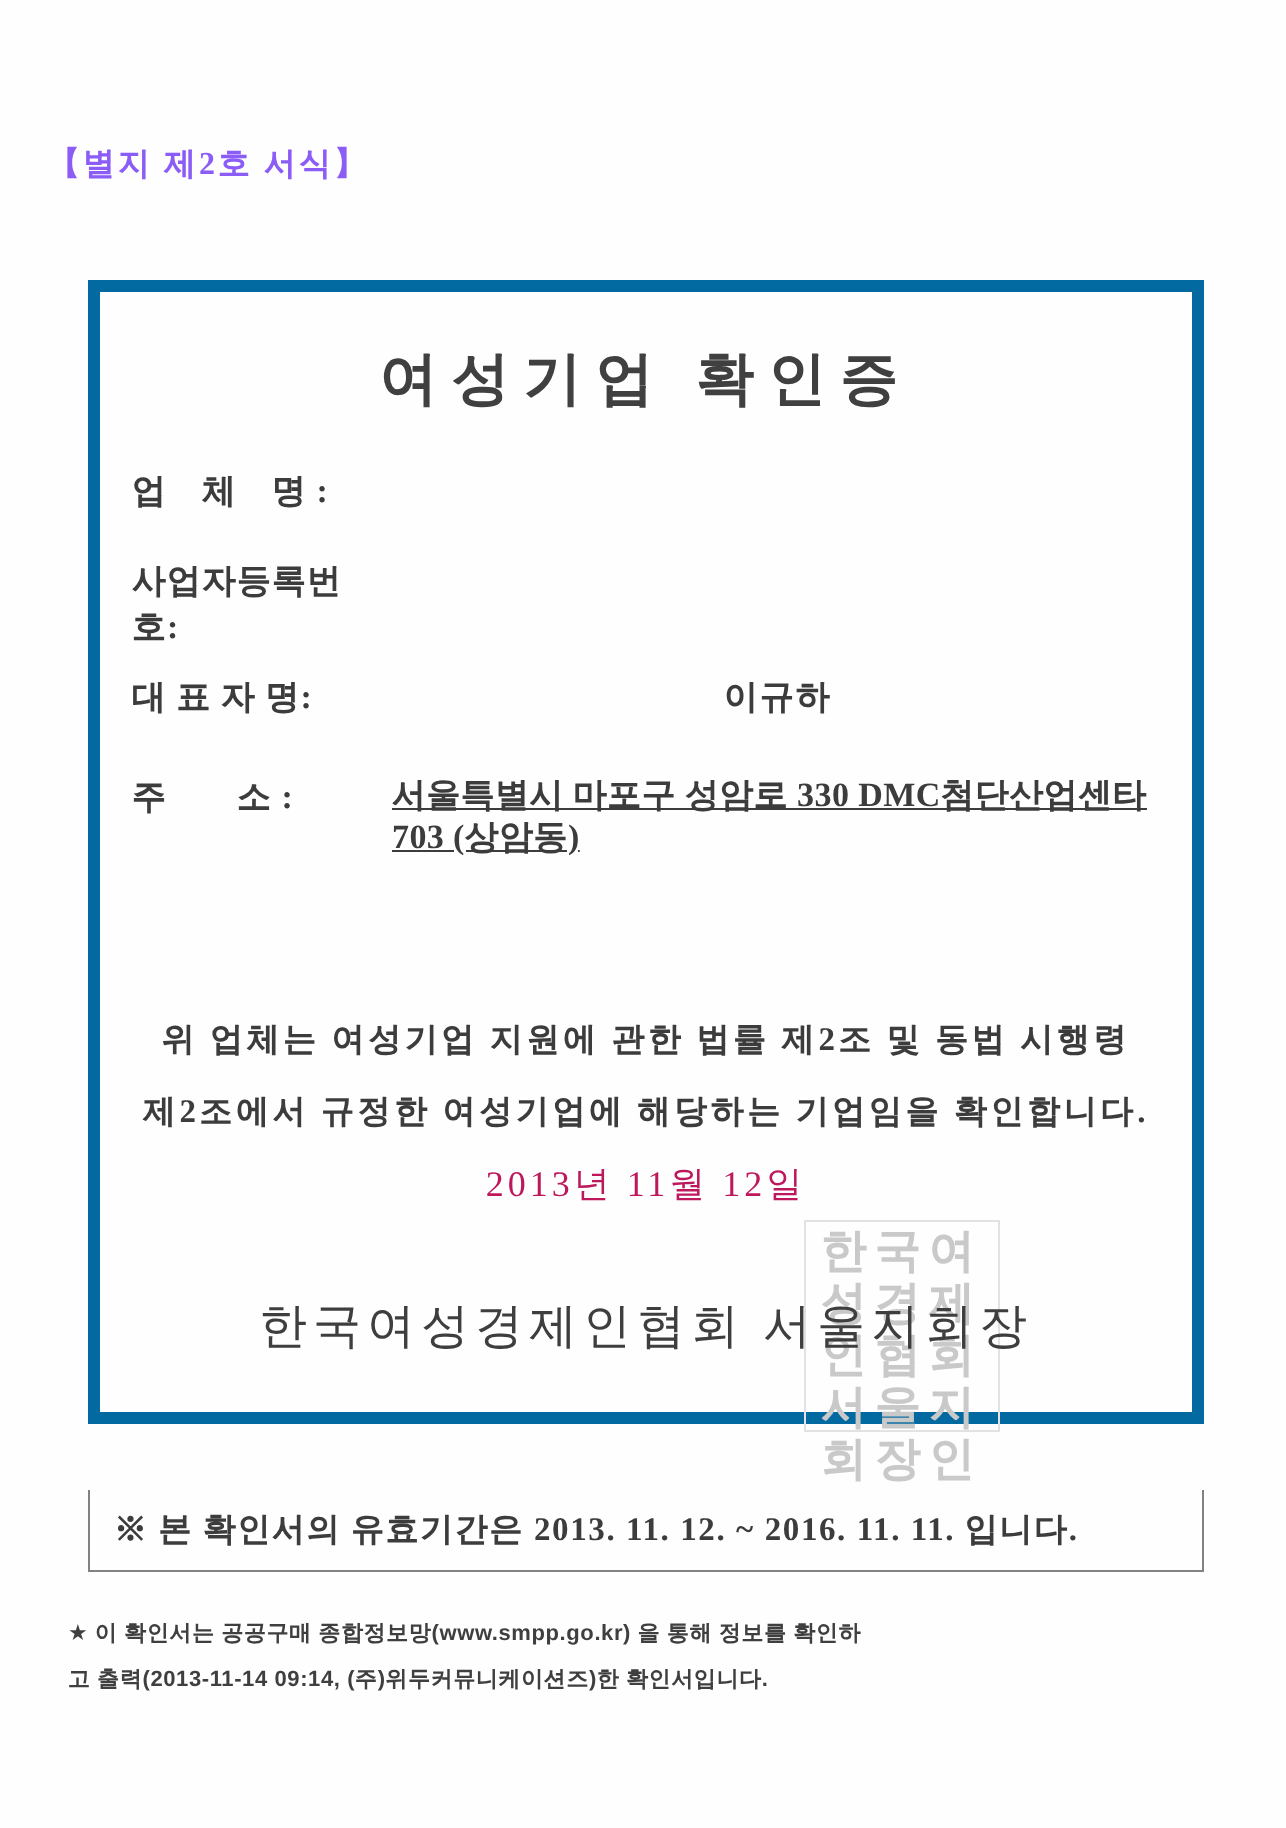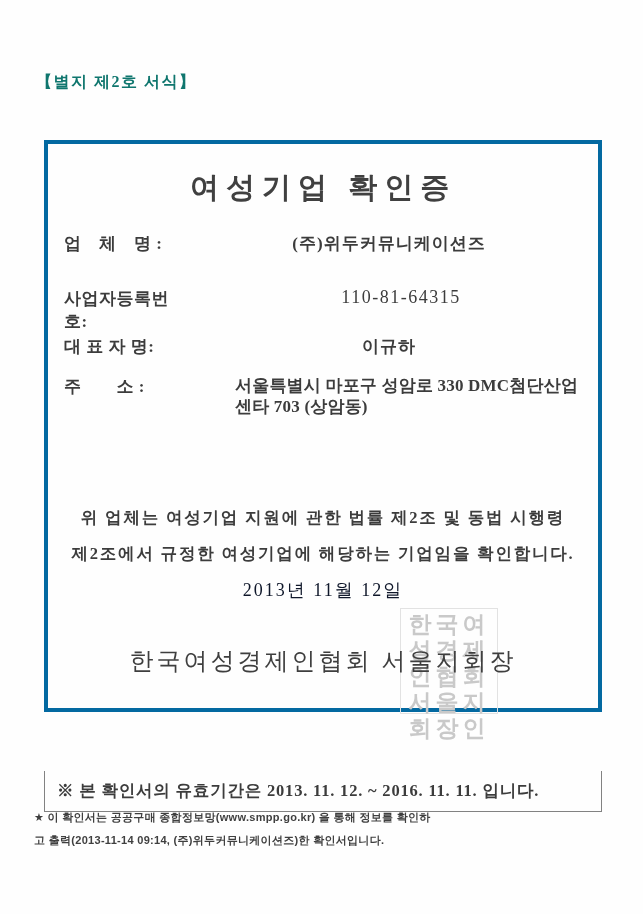--- a/index.html
+++ b/index.html
@@ -9,69 +9,69 @@
     font-family:"Liberation Serif","DejaVu Serif",serif;
     color:#3a3a3a;
   }
   .page {
     position:relative;
     width:643px; height:914px;
     background:#fefefe;
     overflow:hidden;
   }
   .form-label {
-    position:absolute; left:36px; top:72px;
+    position:absolute; left:24px; top:72px;
     font-size:16px; font-weight:bold; letter-spacing:1.5px;
-    color:#0f766e;
+    color:#8b5cf6;
   }
   .issue-line {
     position:absolute; left:40px; top:118px;
     font-size:15px; color:#4a4a4a; letter-spacing:1px;
   }
   .issue-line span { display:inline-block; }
   .issue-prefix { margin-left:18px; }
   .issue-number { margin-left:12px; letter-spacing:0.5px; }
   .issue-suffix { margin-left:12px; }
 
   .cert-box {
     position:absolute; left:44px; top:140px;
     width:558px; height:572px;
-    border:4px solid #0369a1;
+    border:6px solid #0369a1;
     background:transparent;
   }
   .cert-title {
     position:absolute; top:24px; left:0; right:0;
     text-align:center;
     font-size:29px; font-weight:bold; letter-spacing:7px;
     color:#404040;
   }
   .field-row {
     position:absolute; left:16px; right:12px;
     display:flex; align-items:flex-start;
     font-size:17px; font-weight:bold; color:#3c3c3c;
   }
   .row-company { top:88px; }
-  .row-bizno   { top:143px;gap:24px; }
+  .row-bizno   { top:133px;gap:24px; }
   .row-rep     { top:191px; }
-  .row-addr    { top:231px;gap:41px; }
+  .row-addr    { top:241px; }
   .field-label { width:128px; flex-shrink:0; letter-spacing:0.5px; }
   .field-value { flex:1; text-align:center; letter-spacing:1px; }
   .field-value.num { font-weight:normal; font-size:18px; letter-spacing:1.5px; }
-  .field-value.addr { text-align:left; line-height:21px; letter-spacing:0.2px; padding-left:2px; }
+  .field-value.addr { text-align:left; line-height:21px; letter-spacing:0.2px; padding-left:2px;text-decoration:underline; }
 
   .statement {
     position:absolute; top:356px; left:0; right:0;
     text-align:center; font-weight:bold;
     font-size:16.5px; letter-spacing:1.8px; line-height:36px;
     color:#3c3c3c;
   }
   .issue-date {
     position:absolute; top:434px; left:0; right:0;
     text-align:center; font-size:18px; letter-spacing:2px;
-    color:#0f172a;
+    color:#be185d;
   }
   .issuer {
     position:absolute; top:501px; left:0; right:0;
     text-align:center; font-size:24px; letter-spacing:3px;
     color:#3e3e3e; z-index:2;
   }
   .seal {
     position:absolute; left:352px; top:464px;
     width:98px; height:106px;
     color:#c9c9c9;
@@ -87,21 +87,21 @@
     border:1px solid #828282; border-top:none;
     display:flex; align-items:center;
     padding-left:12px;
     color:#3c3c3c;
   }
   .note-usage {
     top:712px; height:45px;
     font-size:16px; letter-spacing:1.2px;
   }
   .note-validity {
-    top:771px; height:41px;
+    top:745px; height:41px;
     font-size:16.5px; font-weight:bold; letter-spacing:0.8px;
   }
   .footer {
     position:absolute; left:34px; top:806px; width:580px;
     font-family:"Liberation Sans","DejaVu Sans",sans-serif;
     font-weight:bold; font-size:11px; line-height:23px;
     color:#3f3f3f; letter-spacing:0.3px;
   }
 </style>
 </head>
@@ -111,26 +111,24 @@
 
   <div class="form-label">【별지 제2호 서식】</div>
 
 
   <div class="cert-box">
 
     <div class="cert-title">여성기업 확인증</div>
 
     <div class="field-row row-company">
       <span class="field-label">업　체　명 :</span>
-      <span class="field-value">(주)위두커뮤니케이션즈</span>
     </div>
 
     <div class="field-row row-bizno">
       <span class="field-label">사업자등록번호:</span>
-      <span class="field-value num">110-81-64315</span>
     </div>
 
     <div class="field-row row-rep">
       <span class="field-label">대 표 자 명:</span>
       <span class="field-value">이규하</span>
     </div>
 
     <div class="field-row row-addr">
       <span class="field-label">주　　소 :</span>
       <span class="field-value addr">서울특별시 마포구 성암로 330 DMC첨단산업센타 703 (상암동)</span>

